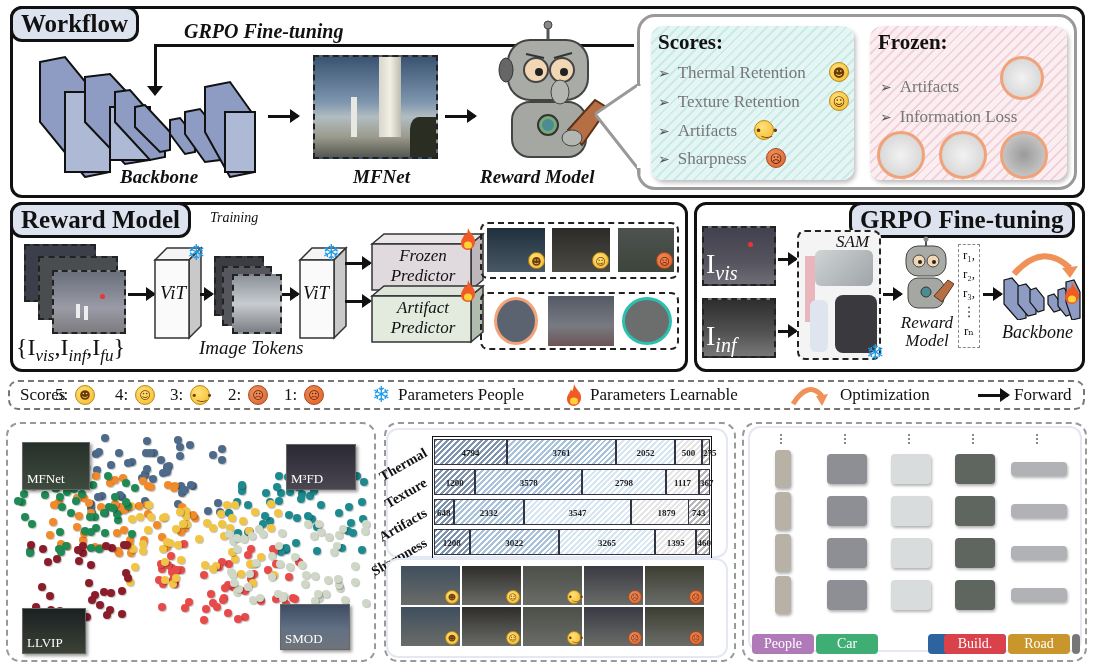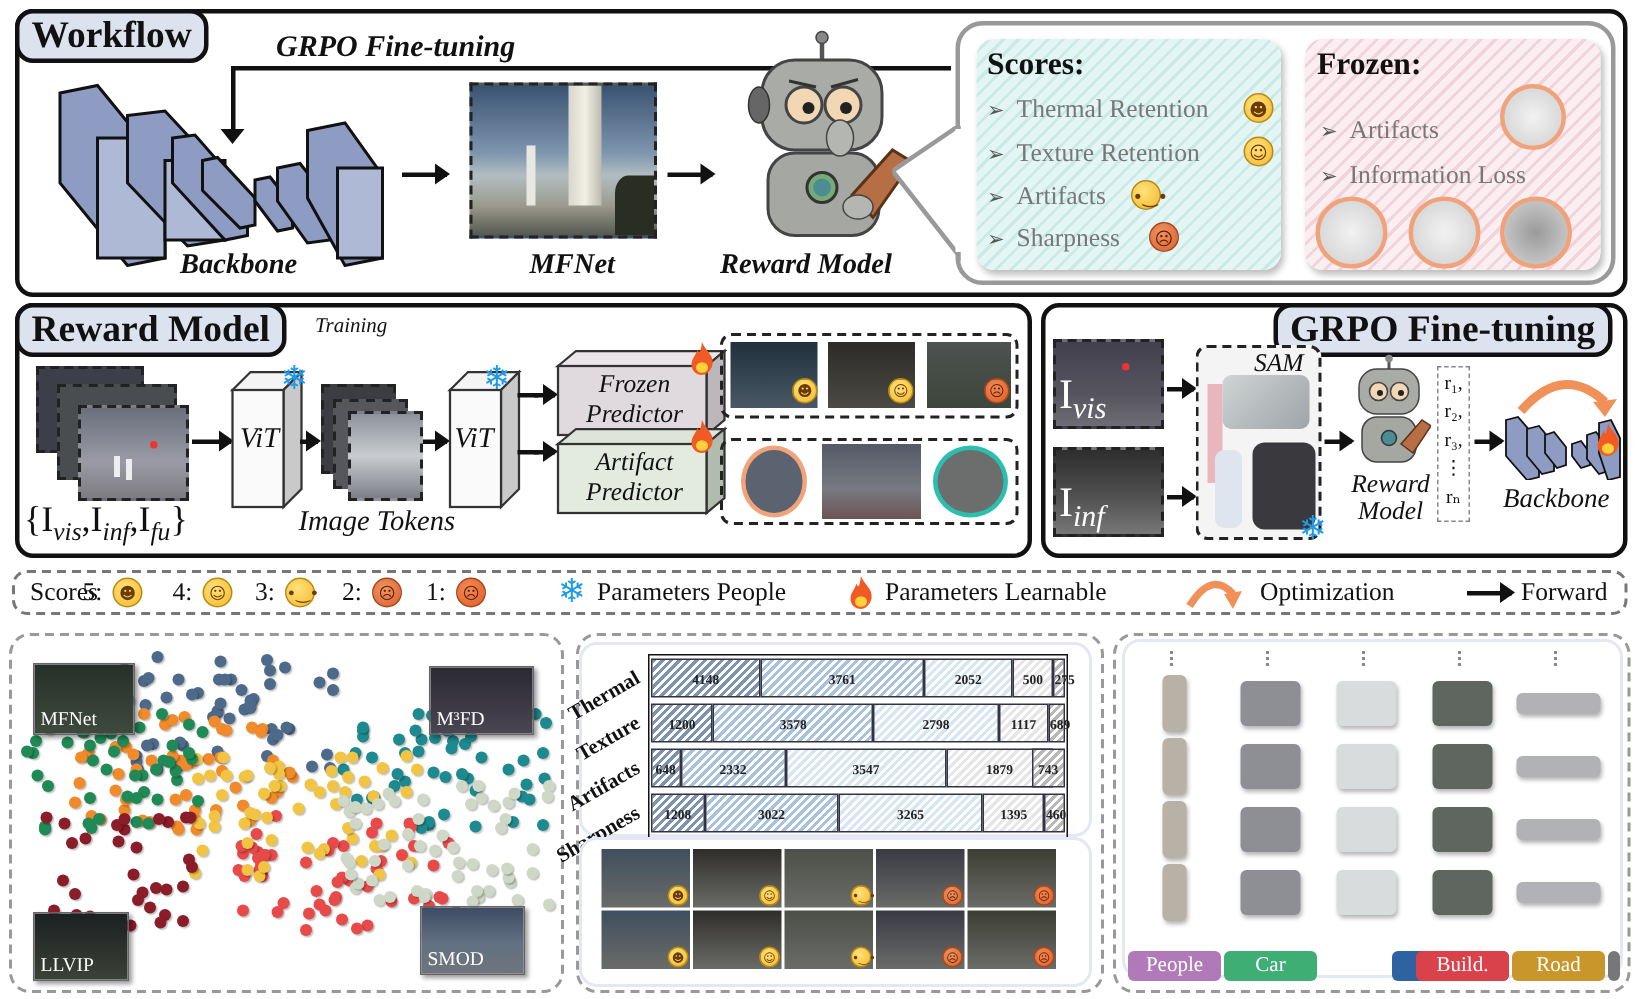--- a/index.html
+++ b/index.html
@@ -736,31 +736,31 @@
   </div>
 <div class="ds-thumb" style="left:280px;top:604px;width:70px;height:46px;background:linear-gradient(180deg,#3d4c63,#627184 55%,#6f747b);">
     <span class="ds-label">SMOD</span>
   </div>
 
 <div class="bottom-panel" style="left:384px;top:422px;width:352px;height:240px;"></div>
 <div class="inner-card" style="left:388px;top:430px;width:338px;height:126px;"></div>
 <div id="chart">
     <div style="position:absolute;left:432px;top:436px;width:280px;height:124px;border:1.5px solid #111;"></div>
     <div class="ylab" style="left:334px;top:444px;width:92px;text-align:right;">Thermal</div>
-    <div class="bar-seg" style="left:434px;top:439px;width:73.17612565445026px;background:repeating-linear-gradient(135deg, #7e93ad 0 2px, #fff 2px 4px);">4148</div>
+    <div class="bar-seg" style="left:434px;top:439px;width:73.17612565445026px;background:repeating-linear-gradient(135deg, #7e93ad 0 2px, #fff 2px 4px);">4794</div>
     <div class="bar-seg" style="left:507.1761256544503px;top:439px;width:108.69486910994765px;background:repeating-linear-gradient(135deg, #a9c2dc 0 2px, #fff 2px 4px);">3761</div>
     <div class="bar-seg" style="left:615.8709947643979px;top:439px;width:59.30387434554974px;background:repeating-linear-gradient(135deg, #d7e6f3 0 2px, #fff 2px 4px);">2052</div>
     <div class="bar-seg" style="left:675.1748691099476px;top:439px;width:26.877486910994765px;background:repeating-linear-gradient(135deg, #e6e6e6 0 2px, #fff 2px 4px);">500</div>
     <div class="bar-seg" style="left:702.0523560209424px;top:439px;width:7.947643979057592px;background:repeating-linear-gradient(135deg, #b8b8b8 0 2px, #fff 2px 4px);">275</div>
     <div class="ylab" style="left:334px;top:474px;width:92px;text-align:right;">Texture</div>
     <div class="bar-seg" style="left:434px;top:469px;width:41.47459459459459px;background:repeating-linear-gradient(135deg, #7e93ad 0 2px, #fff 2px 4px);">1200</div>
     <div class="bar-seg" style="left:475.4745945945946px;top:469px;width:106.75978378378379px;background:repeating-linear-gradient(135deg, #a9c2dc 0 2px, #fff 2px 4px);">3578</div>
     <div class="bar-seg" style="left:582.2343783783783px;top:469px;width:83.48627027027027px;background:repeating-linear-gradient(135deg, #d7e6f3 0 2px, #fff 2px 4px);">2798</div>
     <div class="bar-seg" style="left:665.7206486486486px;top:469px;width:33.32886486486487px;background:repeating-linear-gradient(135deg, #e6e6e6 0 2px, #fff 2px 4px);">1117</div>
-    <div class="bar-seg" style="left:699.0495135135135px;top:469px;width:10.950486486486486px;background:repeating-linear-gradient(135deg, #b8b8b8 0 2px, #fff 2px 4px);">689</div>
+    <div class="bar-seg" style="left:699.0495135135135px;top:469px;width:10.950486486486486px;background:repeating-linear-gradient(135deg, #b8b8b8 0 2px, #fff 2px 4px);">367</div>
     <div class="ylab" style="left:334px;top:504px;width:92px;text-align:right;">Artifacts</div>
     <div class="bar-seg" style="left:434px;top:499px;width:19.548365941632966px;background:repeating-linear-gradient(135deg, #7e93ad 0 2px, #fff 2px 4px);">648</div>
     <div class="bar-seg" style="left:453.54836594163294px;top:499px;width:70.34998360476554px;background:repeating-linear-gradient(135deg, #a9c2dc 0 2px, #fff 2px 4px);">2332</div>
     <div class="bar-seg" style="left:523.8983495463984px;top:499px;width:107.00316974532737px;background:repeating-linear-gradient(135deg, #d7e6f3 0 2px, #fff 2px 4px);">3547</div>
     <div class="bar-seg" style="left:630.9015192917258px;top:499px;width:71px;background:repeating-linear-gradient(135deg, #e6e6e6 0 2px, #fff 2px 4px);">1879</div>
     <div class="bar-seg" style="left:687.5857470761831px;top:499px;width:22.41425292381681px;background:repeating-linear-gradient(135deg, #b8b8b8 0 2px, #fff 2px 4px);">743</div>
     <div class="ylab" style="left:334px;top:534px;width:92px;text-align:right;">Sharpness</div>
     <div class="bar-seg" style="left:434px;top:529px;width:35.658609625668454px;background:repeating-linear-gradient(135deg, #7e93ad 0 2px, #fff 2px 4px);">1208</div>
     <div class="bar-seg" style="left:469.6586096256685px;top:529px;width:89.2055614973262px;background:repeating-linear-gradient(135deg, #a9c2dc 0 2px, #fff 2px 4px);">3022</div>
     <div class="bar-seg" style="left:558.8641711229947px;top:529px;width:96.37860962566845px;background:repeating-linear-gradient(135deg, #d7e6f3 0 2px, #fff 2px 4px);">3265</div>

